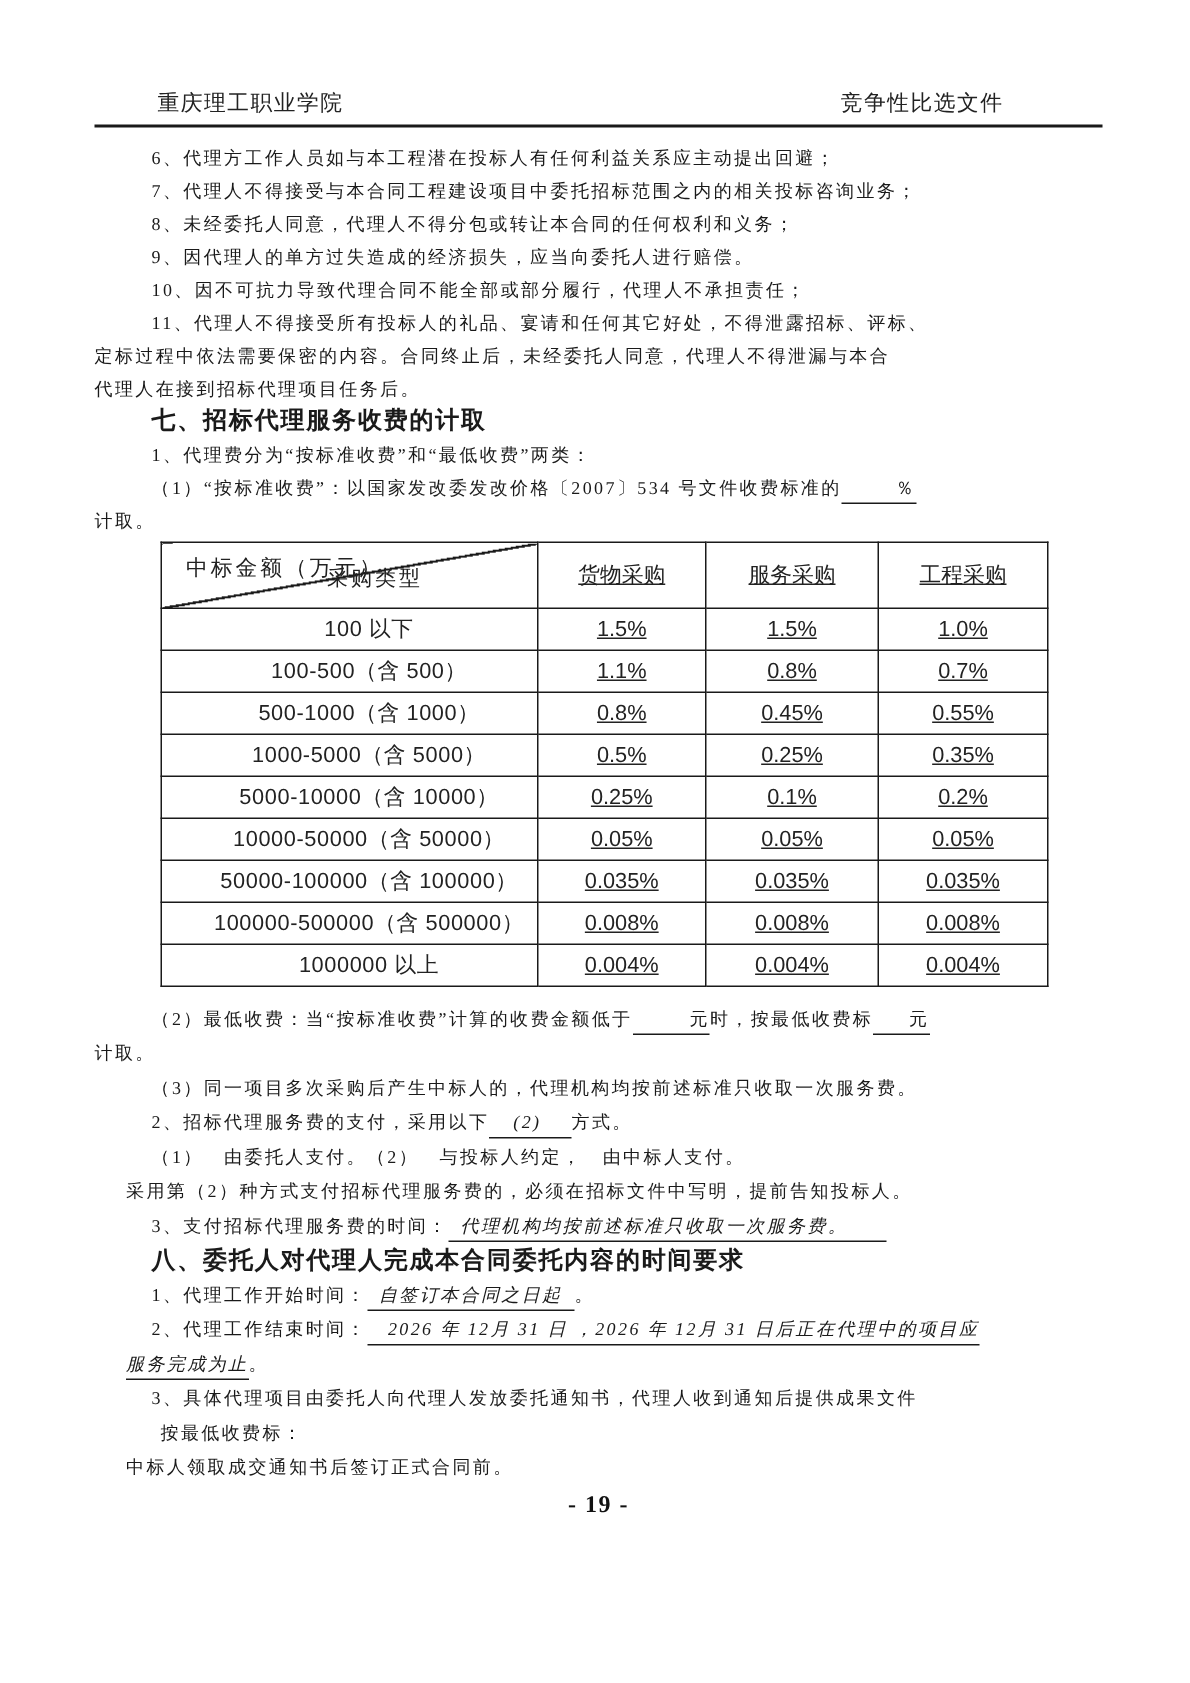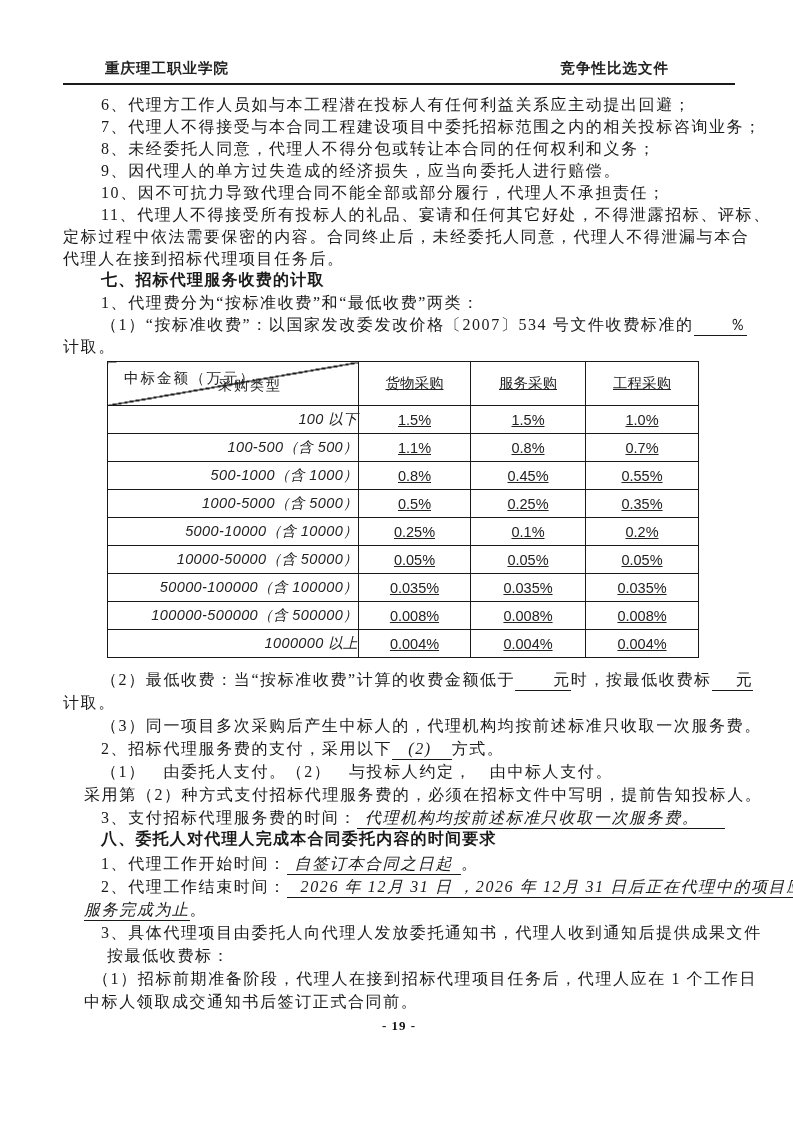--- a/index.html
+++ b/index.html
@@ -10,38 +10,38 @@
     box-sizing:border-box;
     padding:56px 58px 0 63px;
     font-family:"Liberation Serif", serif;
     color:#1a1a1a;
     overflow:hidden;
   }
   
   .hdr {
     display:flex; justify-content:space-between; align-items:flex-end;
     padding:0 66px 0 42px; height:22px;
-    font-size:14.5px; font-weight:bold; letter-spacing:1px; color:#222;
+    font-size:14.5px; font-weight:normal; letter-spacing:1px; color:#222;
   }
   .rule { border-top:2px solid #1a1a1a; margin-top:5px; }
   
   .blockA { margin-top:9px; }
   .blockA .line { line-height:22px; height:22px; }
   .blockB { margin-top:10px; }
   .blockB .line { line-height:23px; height:23px; }
   .line {
-    font-size:16px; letter-spacing:1.6px; white-space:nowrap; color:#1a1a1a;
+    font-size:12px; letter-spacing:1.6px; white-space:nowrap; color:#1a1a1a;
   }
   .indent   { padding-left:38px; }
   .indent-sm{ padding-left:21px; }
   .indent-md{ padding-left:30px; }
   .indent-lg{ padding-left:44px; }
   .h {
     font-weight:bold;
-    font-family:Liberation Mono, monospace;
+    font-family:Liberation Serif, serif;
     font-size:16px; letter-spacing:1.2px;
   }
   
   .fill {
     display:inline-block;
     border-bottom:1.4px solid #1a1a1a;
     line-height:20px;
   }
   .hand { font-style:italic; }
   .pl36 { padding-left:36px; }
@@ -57,34 +57,34 @@
     margin:3px 0 0 44px;
     table-layout:fixed;
     width:591px;
     font-family:"Liberation Sans", sans-serif;
     font-size:14.5px; color:#222;
   }
   .feetable td { border:1.4px solid #1a1a1a; padding:0; }
   .feetable .hrow td { height:43px; }
   .feetable .drow td { height:27px; }
   .cell-rate { text-align:center;text-decoration:underline; }
-  .cell-label{ text-align:right; padding-left:26px !important; letter-spacing:0.4px;font-style:italic; }
+  .cell-label{ text-align:center; padding-left:26px !important; letter-spacing:0.4px; }
   .corner {
     position:relative;
     background:
       linear-gradient(to bottom right,
         transparent calc(50% - 0.8px), #1a1a1a calc(50% - 0.8px),
         #1a1a1a calc(50% + 0.8px), transparent calc(50% + 0.8px));
   }
   .corner-top    { position:absolute; top:15px; left:110px; font-size:14px; letter-spacing:2px; }
   .corner-bottom { position:absolute; bottom:17px; left:16px; font-size:14.5px; letter-spacing:2px; }
   
   .pagenum {
     margin-top:5px; text-align:center;
-    font-size:13px; font-weight:bold; letter-spacing:1px; color:#111;
+    font-size:16px; font-weight:bold; letter-spacing:1px; color:#111;
   }
 </style>
 </head>
 <body>
 
 <div class="page">
 
   <div class="hdr">
     <span>重庆理工职业学院</span>
     <span>竞争性比选文件</span>
@@ -187,19 +187,18 @@
     <div class="line indent"><span>2、招标代理服务费的支付，采用以下</span><span class="fill hand px16">(2)</span><span>方式。</span></div>
     <div class="line indent">（1）　由委托人支付。（2）　与投标人约定，　由中标人支付。</div>
     <div class="line indent-sm">采用第（2）种方式支付招标代理服务费的，必须在招标文件中写明，提前告知投标人。</div>
     <div class="line indent"><span>3、支付招标代理服务费的时间：</span><span class="fill hand pr22">代理机构均按前述标准只收取一次服务费。</span></div>
     <div class="line indent h">八、委托人对代理人完成本合同委托内容的时间要求</div>
     <div class="line indent"><span>1、代理工作开始时间：</span><span class="fill hand px06">自签订本合同之日起</span><span>。</span></div>
     <div class="line indent"><span>2、代理工作结束时间：</span><span class="fill hand pl14">2026 年 12月 31 日 ，2026 年 12月 31 日后正在代理中的项目应</span></div>
     <div class="line indent-sm"><span class="fill hand">服务完成为止</span><span>。</span></div>
     <div class="line indent">3、具体代理项目由委托人向代理人发放委托通知书，代理人收到通知后提供成果文件</div>
     <div class="line indent-lg">按最低收费标：</div>
-    <div class="line indent-md">（1）招标前期准备阶段，代理人在接到招标代理项目任务后，代理人应在 1 个工作日</div>
     <div class="line indent-sm">中标人领取成交通知书后签订正式合同前。</div>
   </div>
 
   <div class="pagenum">- 19 -</div>
 
 </div>
 
 </body></html>

